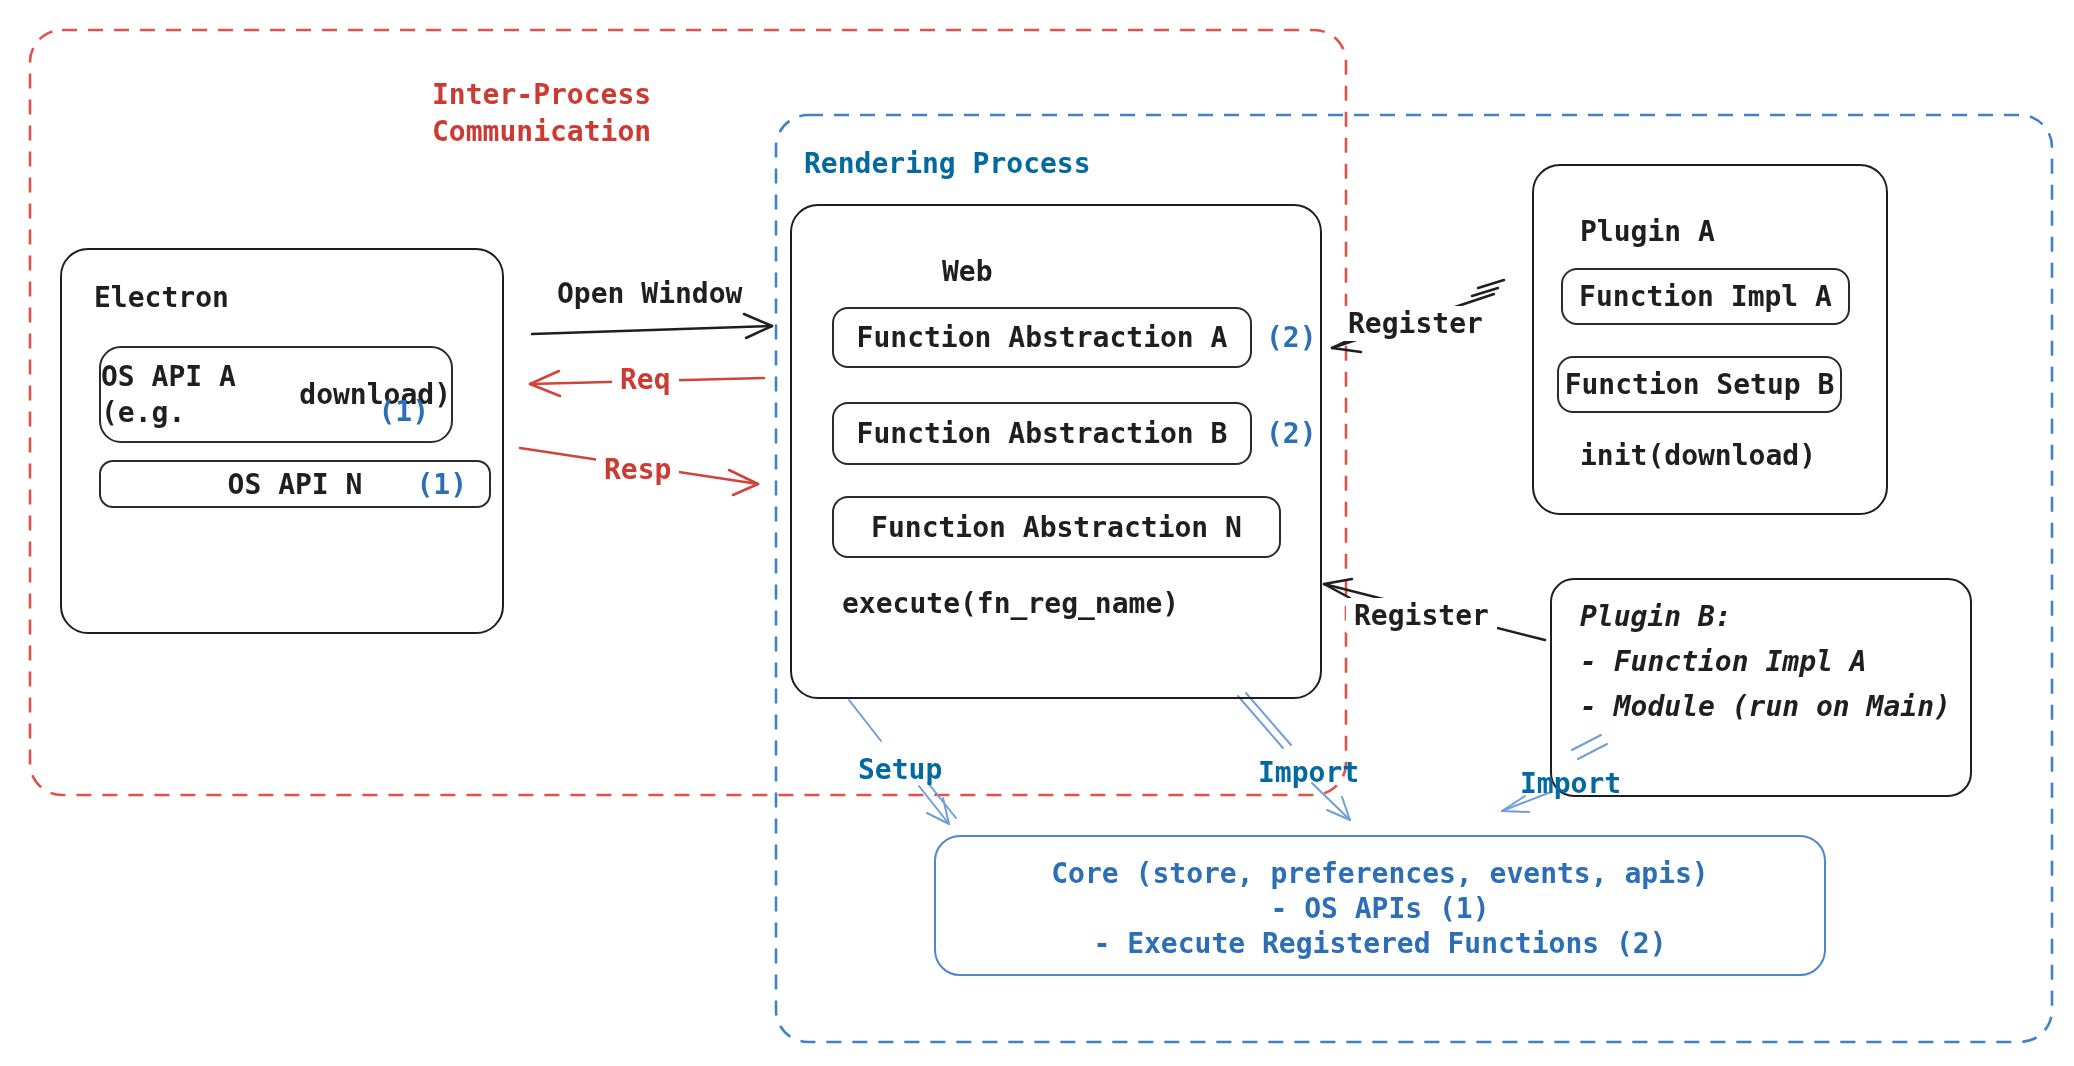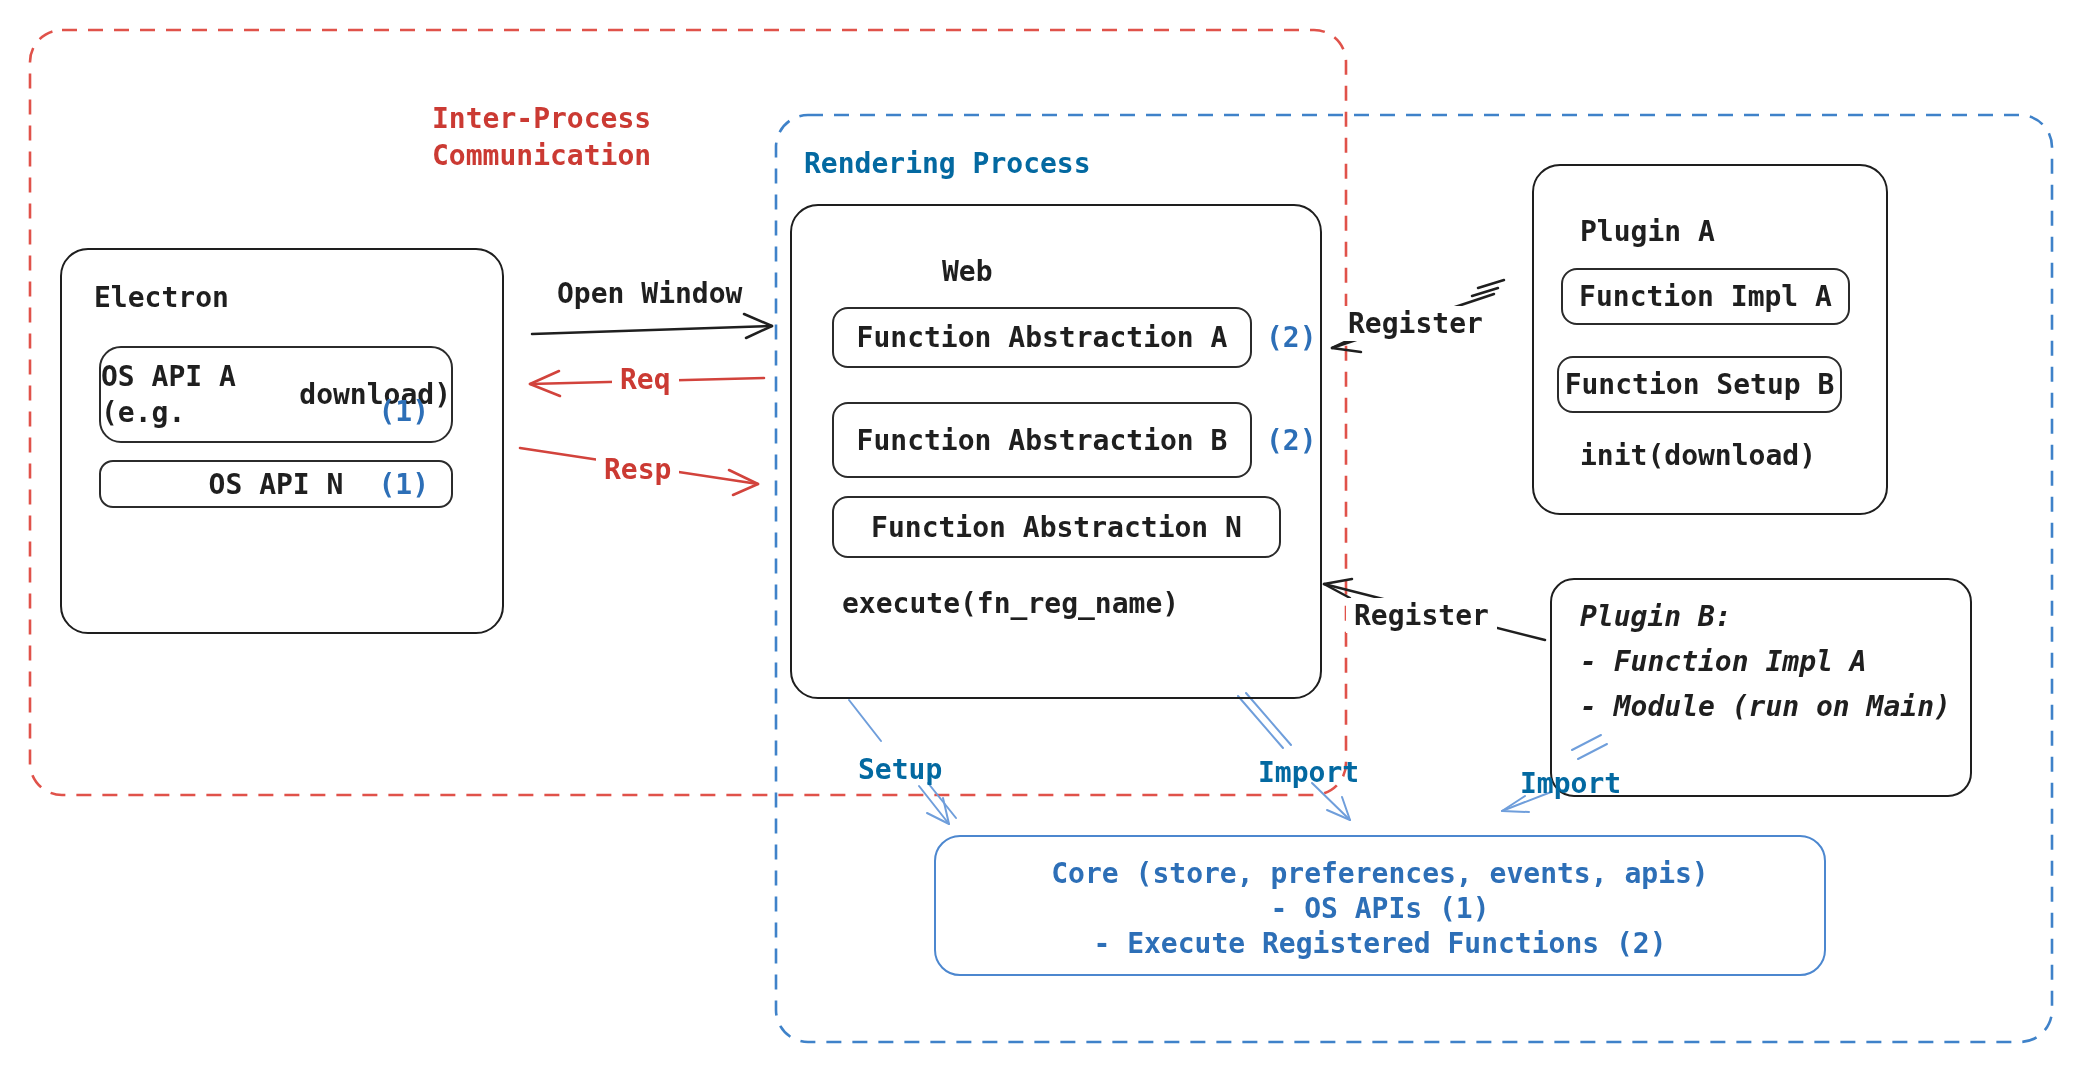--- a/index.html
+++ b/index.html
@@ -9,21 +9,21 @@
     font-size:28px;font-weight:bold;color:#1f1f1f;line-height:1.25;
   }
   .abs{position:absolute;}
   svg.overlay{position:absolute;left:0;top:0;pointer-events:none;}
   .box{position:absolute;border:2.5px solid #1e1e1e;border-radius:28px;background:transparent;box-sizing:border-box;}
   .mini-box{border:2.2px solid #2b2b2b;border-radius:16px;background:transparent;box-sizing:border-box;
             display:flex;align-items:center;justify-content:center;}
   .badge{color:#2d6fb7;}
   .red-text{color:#cb3a33;}
   .blue-text{color:#0369a1;}
-  .pre{white-space:pre-line;margin-top:24px;}
+  .pre{white-space:pre-line;}
   .on-line{background:#ffffff;padding:0 8px;}
   .core-box{position:absolute;border:2.2px solid #4c87cf;border-radius:26px;box-sizing:border-box;
             color:#2d6fb7;text-align:center;line-height:35px;padding-top:19px;}
   .plugin-b-lines{line-height:45px;}
   .label{position:absolute;}
 </style>
 </head>
 <body>
 
 <div class="canvas">
@@ -84,40 +84,40 @@
 Communication</div>
   <div class="label blue-text" style="left:804px;top:146px;">Rendering Process</div>
 
   <div class="box" style="left:60px;top:248px;width:444px;height:386px;">
     <div class="abs" style="left:32px;top:30px;">Electron</div>
     <div class="mini-box abs" style="left:37px;top:96px;width:354px;height:97px;border-radius:22px;flex-direction:row;line-height:36px;">
       <div>OS API A (e.g.</div>
       <div>download)</div>
       <span class="badge abs" style="right:22px;top:46px;">(1)</span>
     </div>
-    <div class="mini-box abs" style="left:37px;top:210px;width:354px;height:48px;border-radius:14px;">
+    <div class="mini-box abs" style="left:37px;top:210px;width:392px;height:48px;border-radius:14px;">
       <span>OS API N</span>
       <span class="badge abs" style="right:22px;">(1)</span>
     </div>
   </div>
 
   <div class="label" style="left:557px;top:276px;">Open Window</div>
   <div class="label red-text on-line" style="left:612px;top:362px;">Req</div>
   <div class="label red-text on-line" style="left:596px;top:452px;">Resp</div>
 
   <div class="box" style="left:790px;top:204px;width:532px;height:495px;">
     <div class="abs" style="left:150px;top:48px;">Web</div>
 
     <div class="abs" style="left:40px;top:101px;display:flex;align-items:center;gap:14px;">
       <div class="mini-box" style="width:420px;height:61px;">Function Abstraction A</div>
       <span class="badge">(2)</span>
     </div>
 
     <div class="abs" style="left:40px;top:196px;display:flex;align-items:center;gap:14px;">
-      <div class="mini-box" style="width:420px;height:76px;">Function Abstraction B</div>
+      <div class="mini-box" style="width:420px;height:63px;">Function Abstraction B</div>
       <span class="badge">(2)</span>
     </div>
 
     <div class="abs" style="left:40px;top:290px;display:flex;align-items:center;gap:14px;">
       <div class="mini-box" style="width:449px;height:62px;">Function Abstraction N</div>
       <span class="badge"></span>
     </div>
 
     <div class="abs" style="left:50px;top:380px;">execute(fn_reg_name)</div>
   </div>

